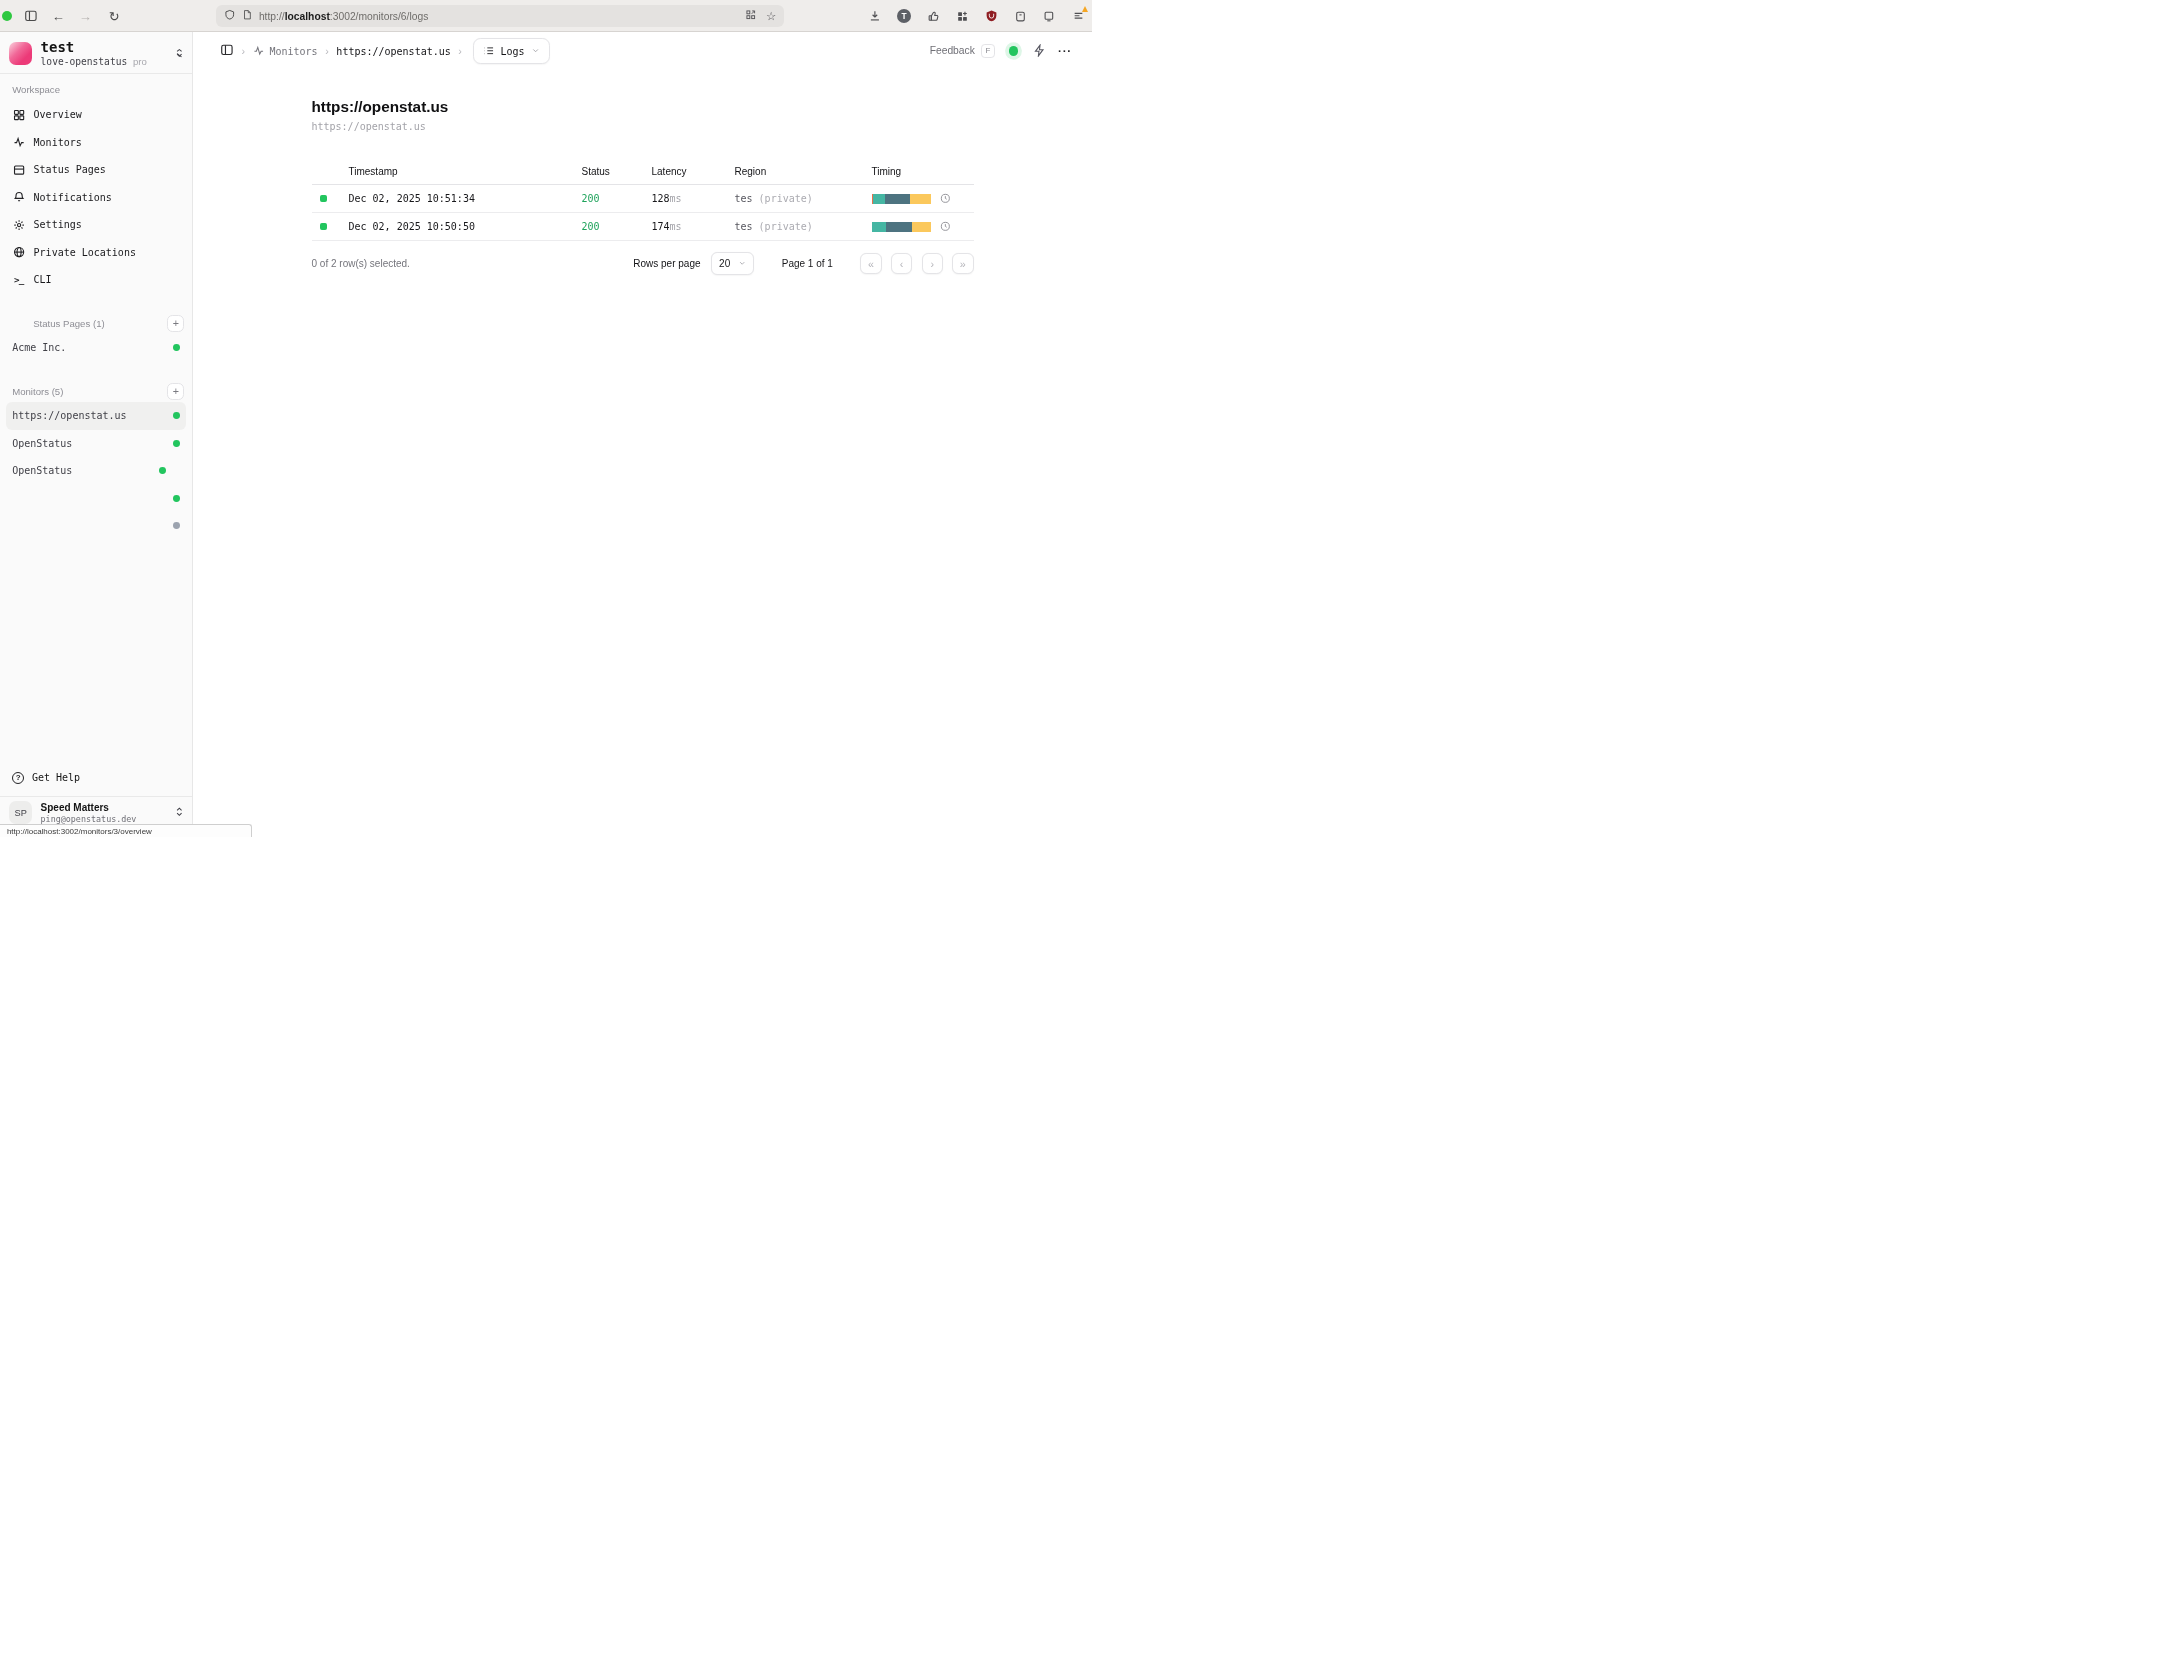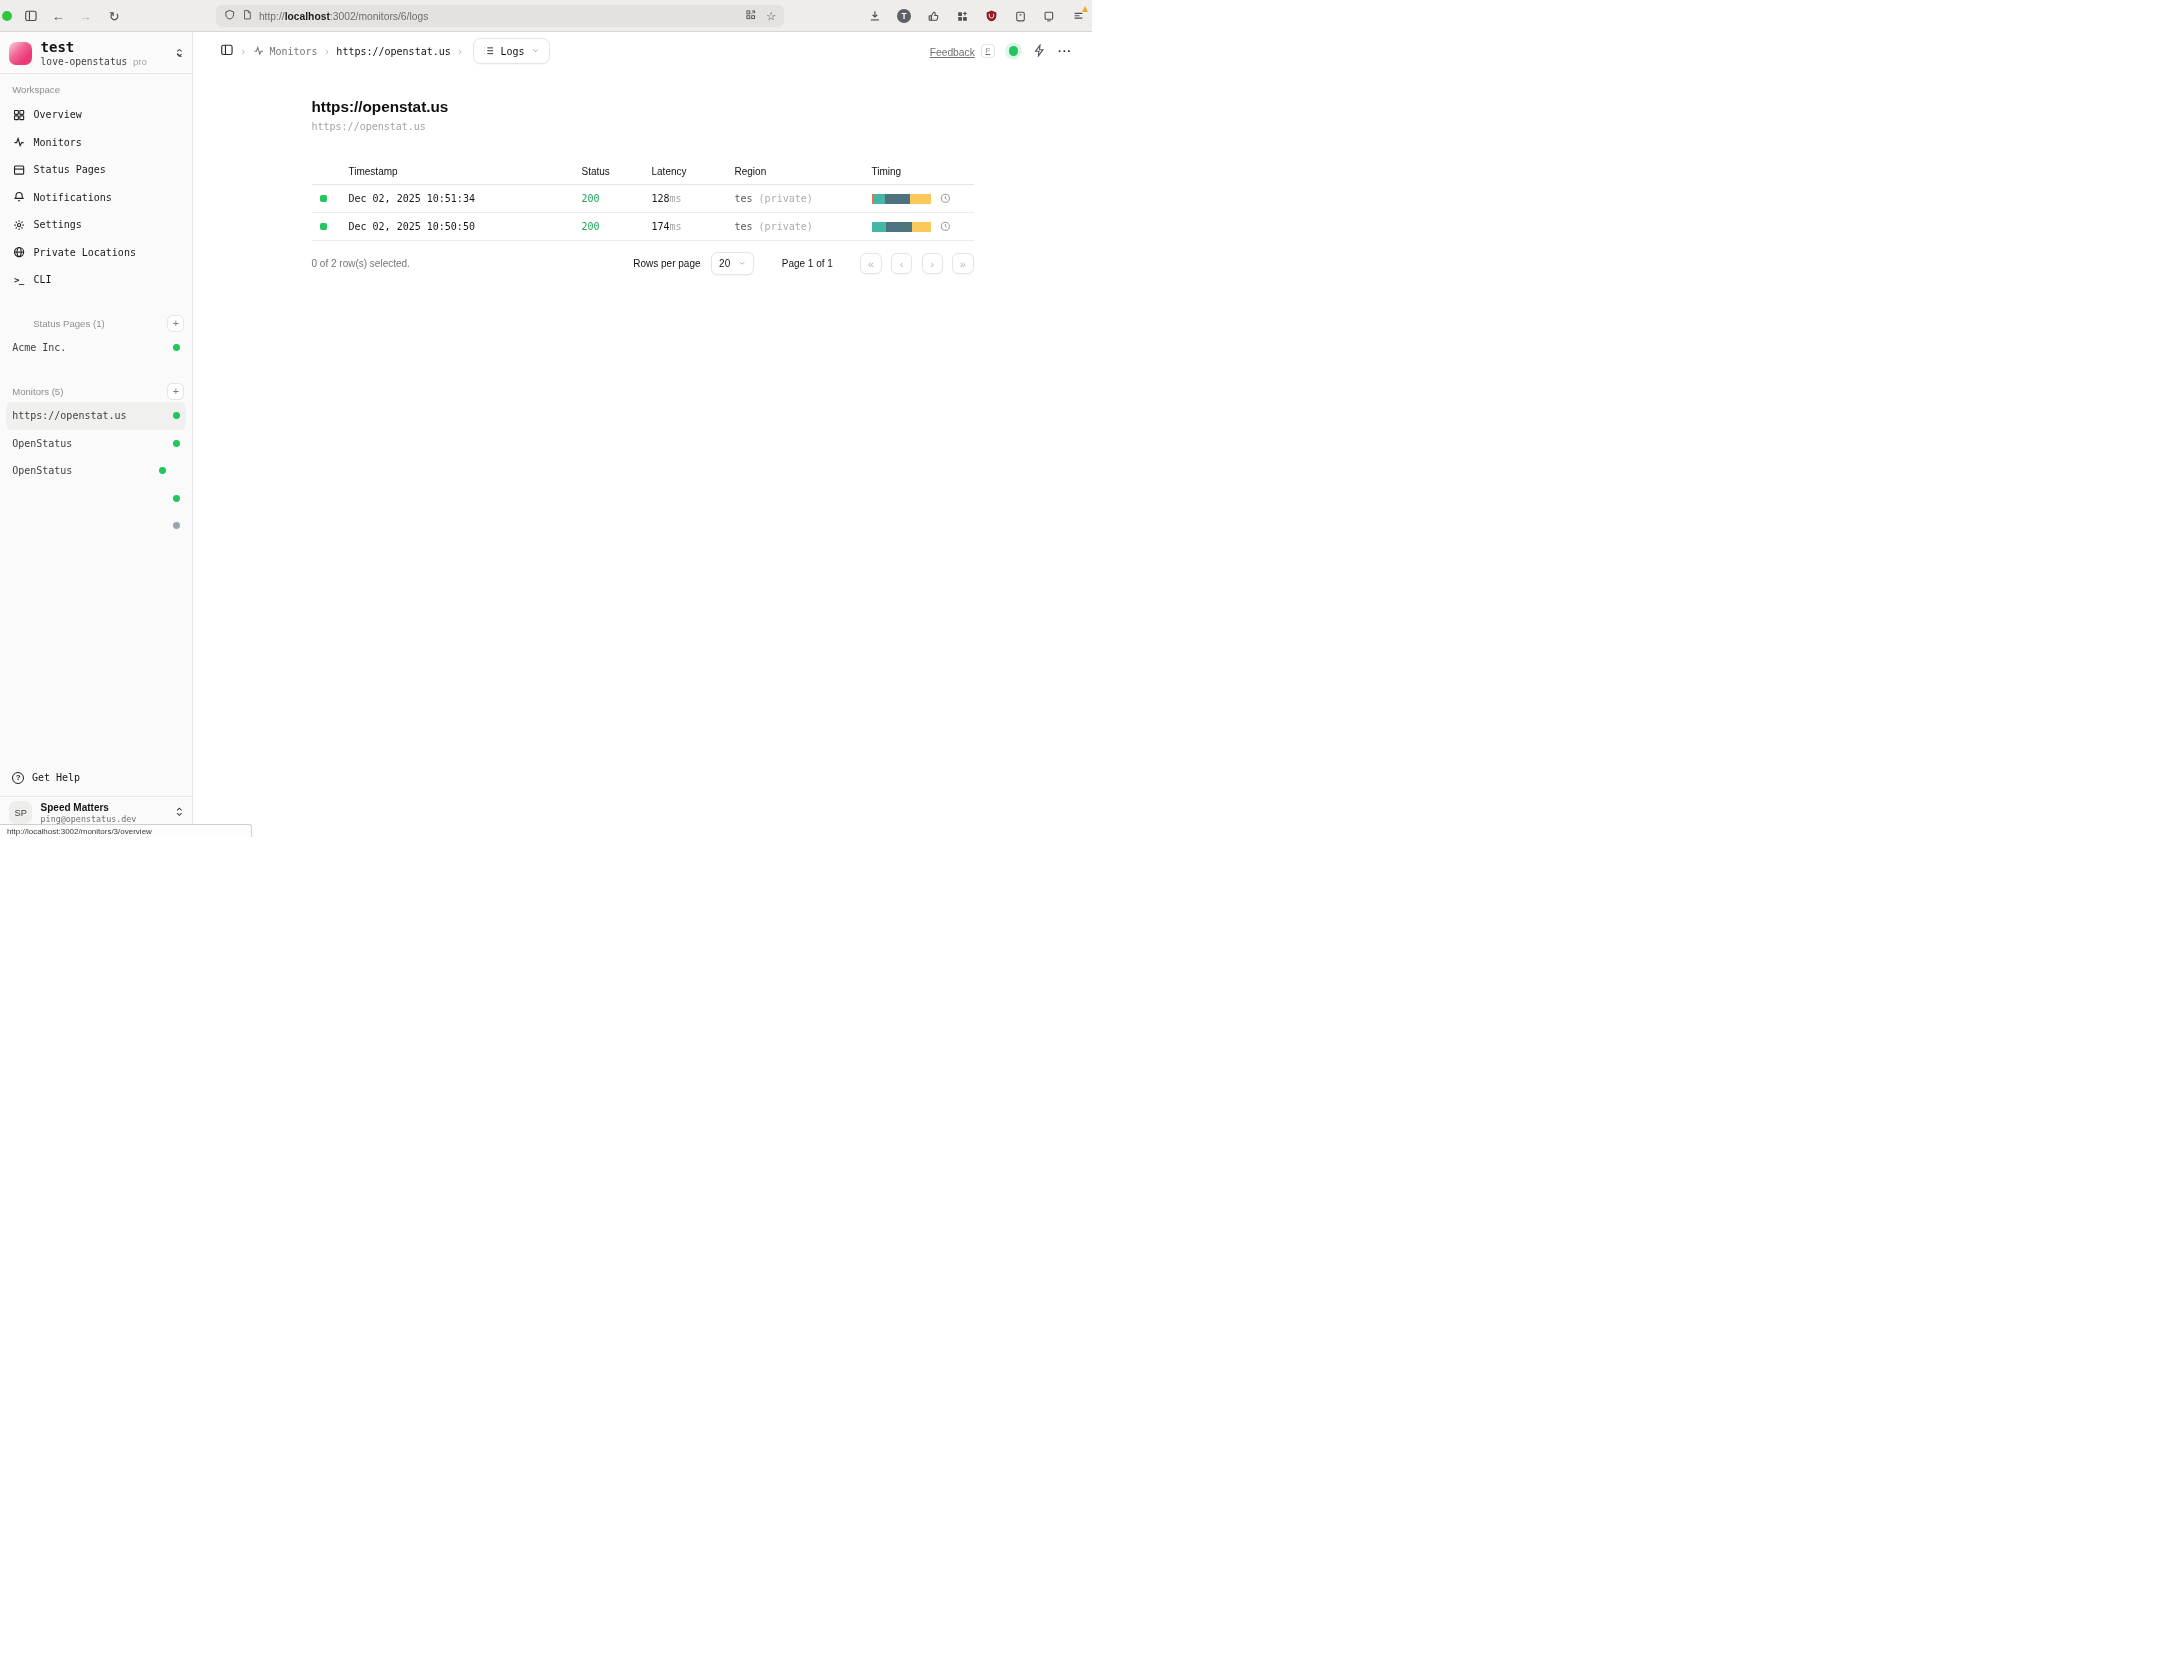--- a/index.html
+++ b/index.html
@@ -75,21 +75,21 @@
 
   
   .app-header{height:38px;display:flex;align-items:center;padding:0 20px 0 27px;}
   .crumbs{display:flex;align-items:center;gap:7.6px;font-family:var(--mono);font-size:10px;}
   .crumb-sep{color:#b8b8bd;font-family:var(--sans);font-size:10.7px;}
   .crumb-muted{display:flex;align-items:center;gap:5.4px;color:#74747b;}
   .crumb-current{color:#131316;}
   .logs-pill{display:flex;align-items:center;gap:6.1px;height:26px;padding:0 9.2px;border:0.8px solid var(--border);border-radius:7.6px;background:#fff;box-shadow:0 0.8px 1.5px rgba(0,0,0,.04);margin-left:3.1px;cursor:pointer;}
   .logs-pill .lab{font-family:var(--mono);font-size:10px;color:#131316;}
   .hdr-right{margin-left:auto;display:flex;align-items:center;gap:12.2px;}
-  .feedback{display:flex;align-items:flex-end;gap:6.1px;color:#6f6f76;font-size:10.3px;cursor:pointer;text-decoration:underline;}
+  .feedback{display:flex;align-items:center;gap:6.1px;color:#6f6f76;font-size:10.3px;cursor:pointer;}
   .kbd{width:13.8px;height:13.8px;border:0.8px solid var(--border);border-radius:3.8px;background:#fff;font-size:8px;color:#8a8a90;display:flex;align-items:center;justify-content:center;}
   .live-dot{width:9.2px;height:9.2px;border-radius:50%;box-shadow:0 0 0 3.8px rgba(34,197,94,.15);margin:0 2.3px;}
   .zap{color:#565660;cursor:pointer;}
   .more{color:#232326;font-weight:bold;font-size:11.5px;letter-spacing:0.8px;cursor:pointer;}
 
   
   .content{flex:1;overflow:hidden;}
   .container{max-width:662px;margin:0 auto;}
   .page-title{margin-top:27.5px;font-size:15.3px;font-weight:700;color:#101012;font-family:var(--sans);}
   .page-sub{margin-top:5.4px;font-family:var(--mono);font-size:10px;color:#a3a3a9;}

